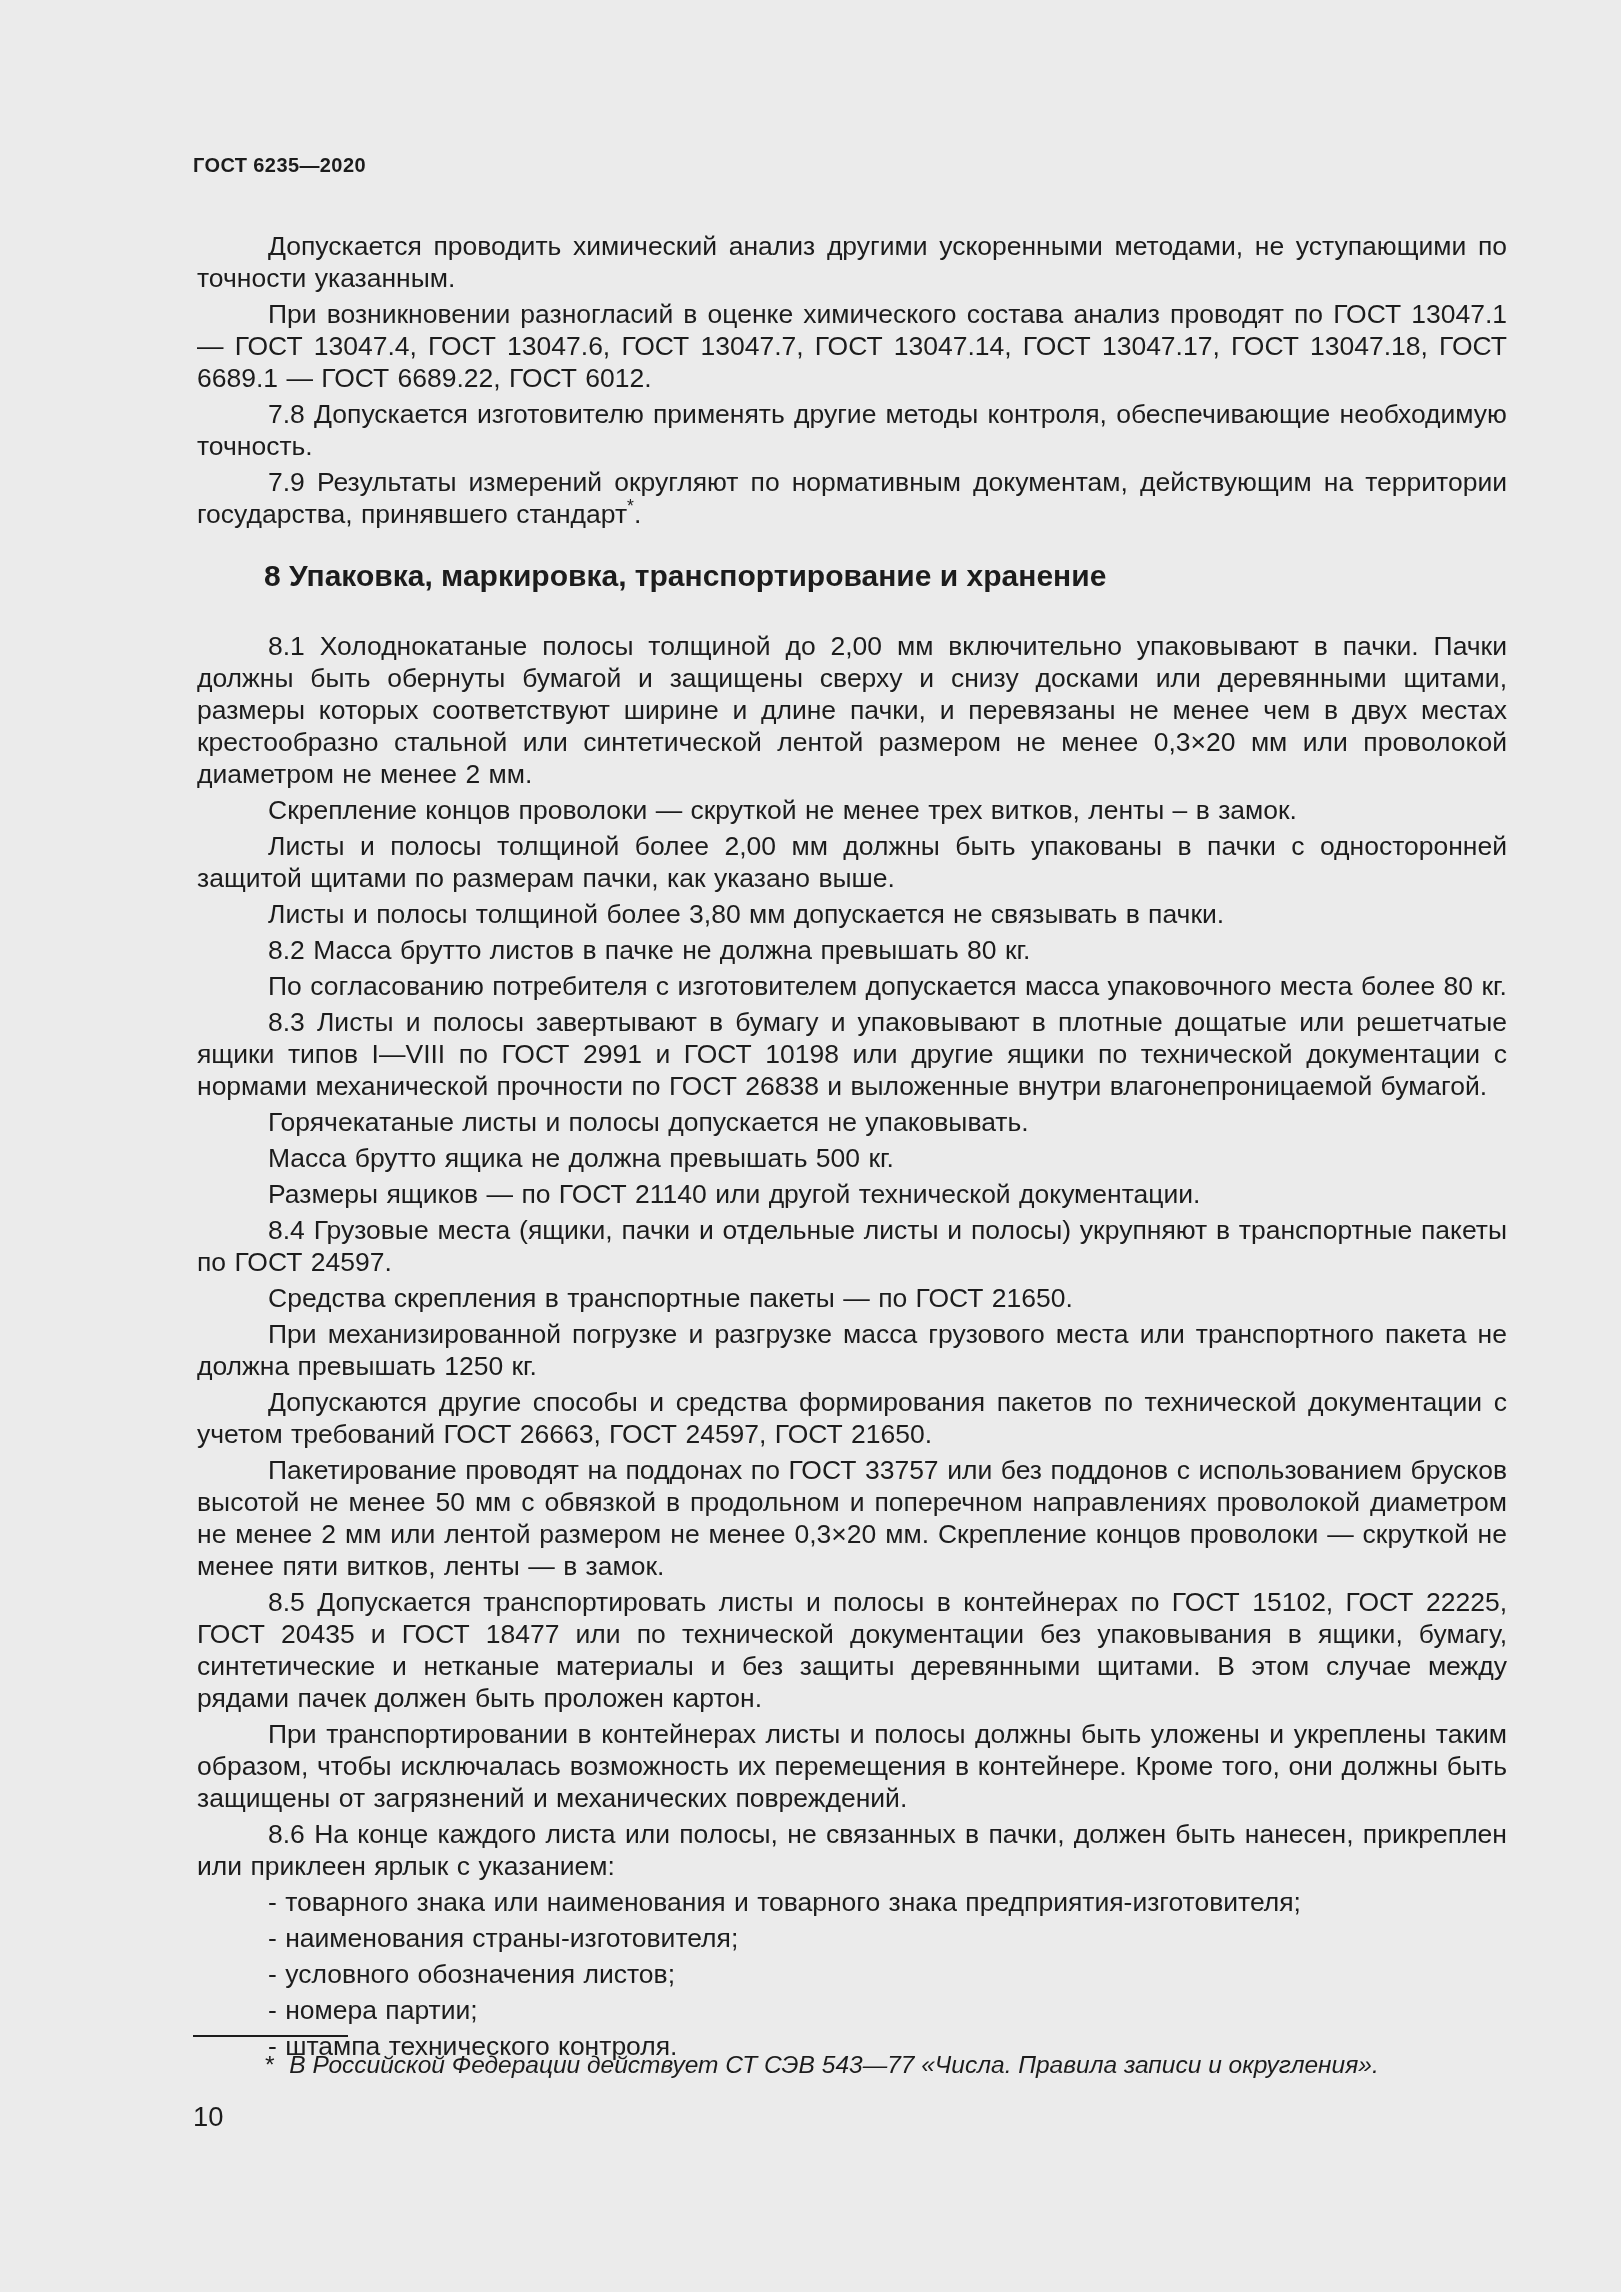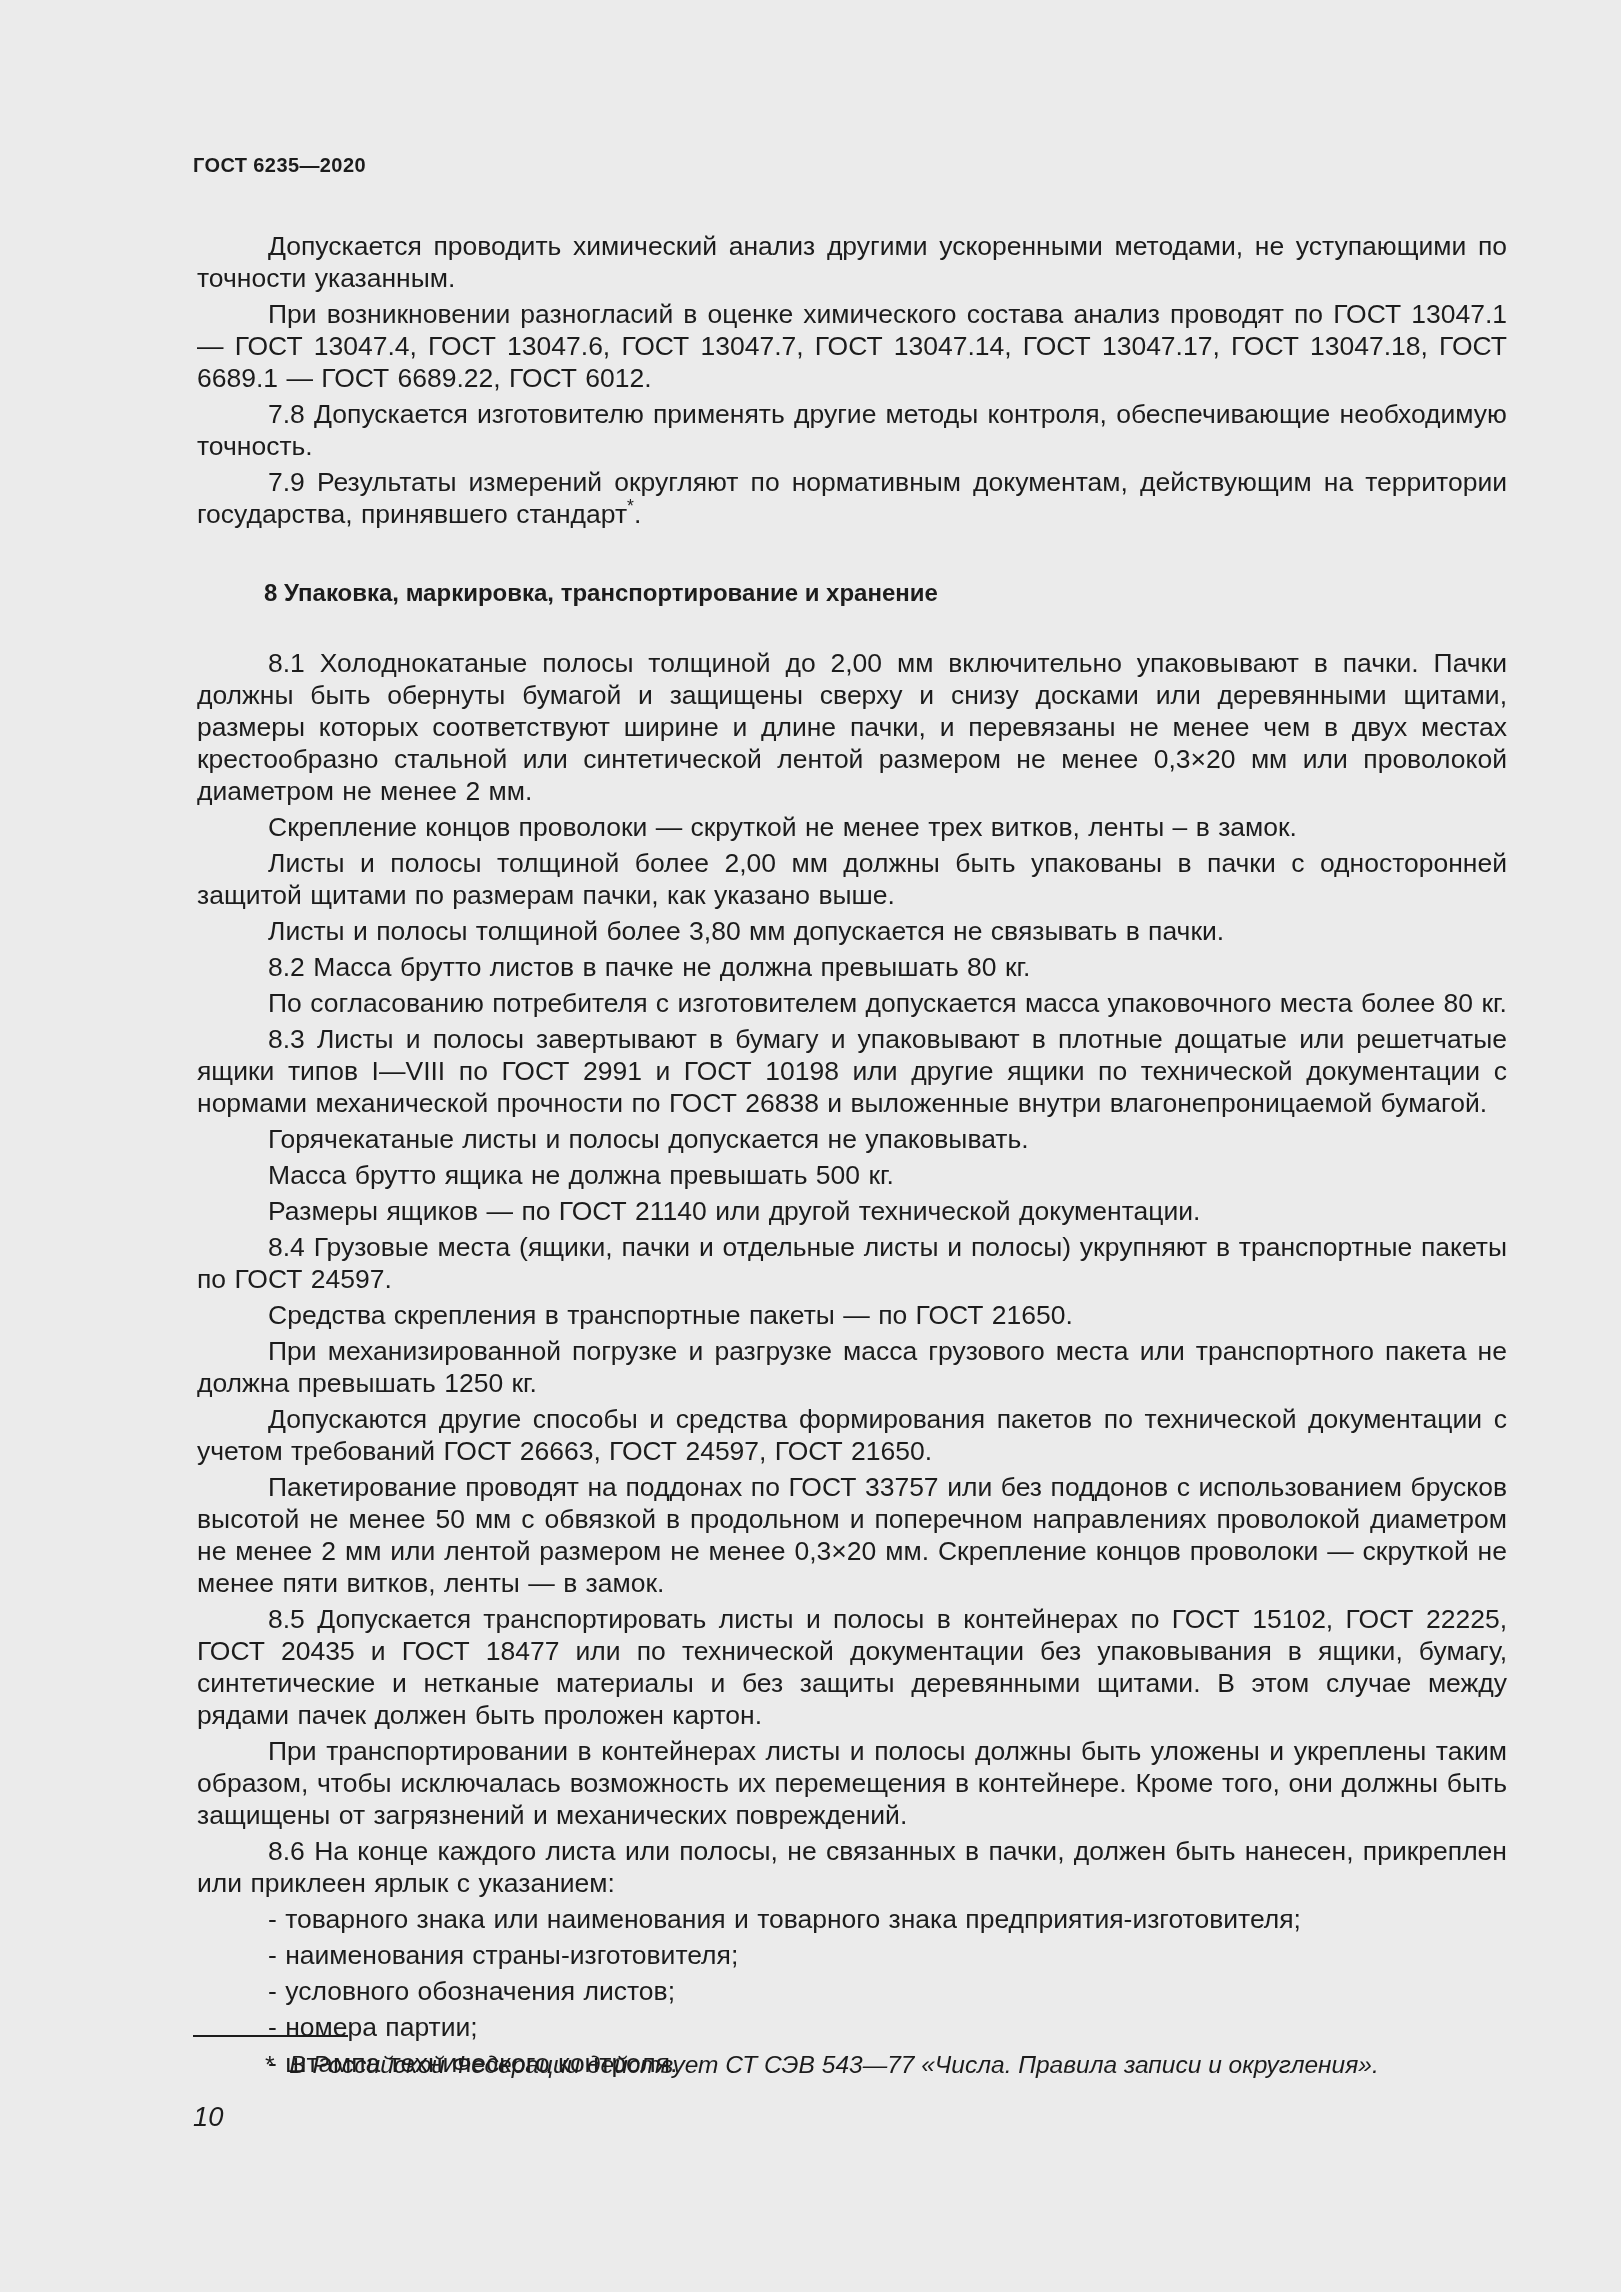--- a/index.html
+++ b/index.html
@@ -34,22 +34,22 @@
   }
   .para {
     margin: 4px;
     font-size: 26.5px;
     line-height: 32px;
     text-align: justify;
     text-indent: 71px;
     word-spacing: 1px;
   }
   .section-heading {
-    margin: 43px 0 35px 0;
-    font-size: 24px;
+    margin: 26px 0 35px 0;
+    font-size: 30px;
     line-height: 39px;
     font-weight: 700;
     text-indent: 71px;
   }
   .fn-ref {
     font-size: 17.6px;
     line-height: 0;
     position: relative;
     top: -10.8px;
   }
@@ -73,21 +73,20 @@
   }
   .fn-marker {
     margin-right: 15.7px;
   }
   .page-number {
     position: absolute;
     left: 193px;
     top: 2101px;
     font-size: 27.4px;
     line-height: 31px;
-    font-style: italic;
   }
 </style>
 </head>
 <body>
 
 <div class="page">
   <div class="content">
 
     <div class="doc-header">ГОСТ 6235—2020</div>
 

